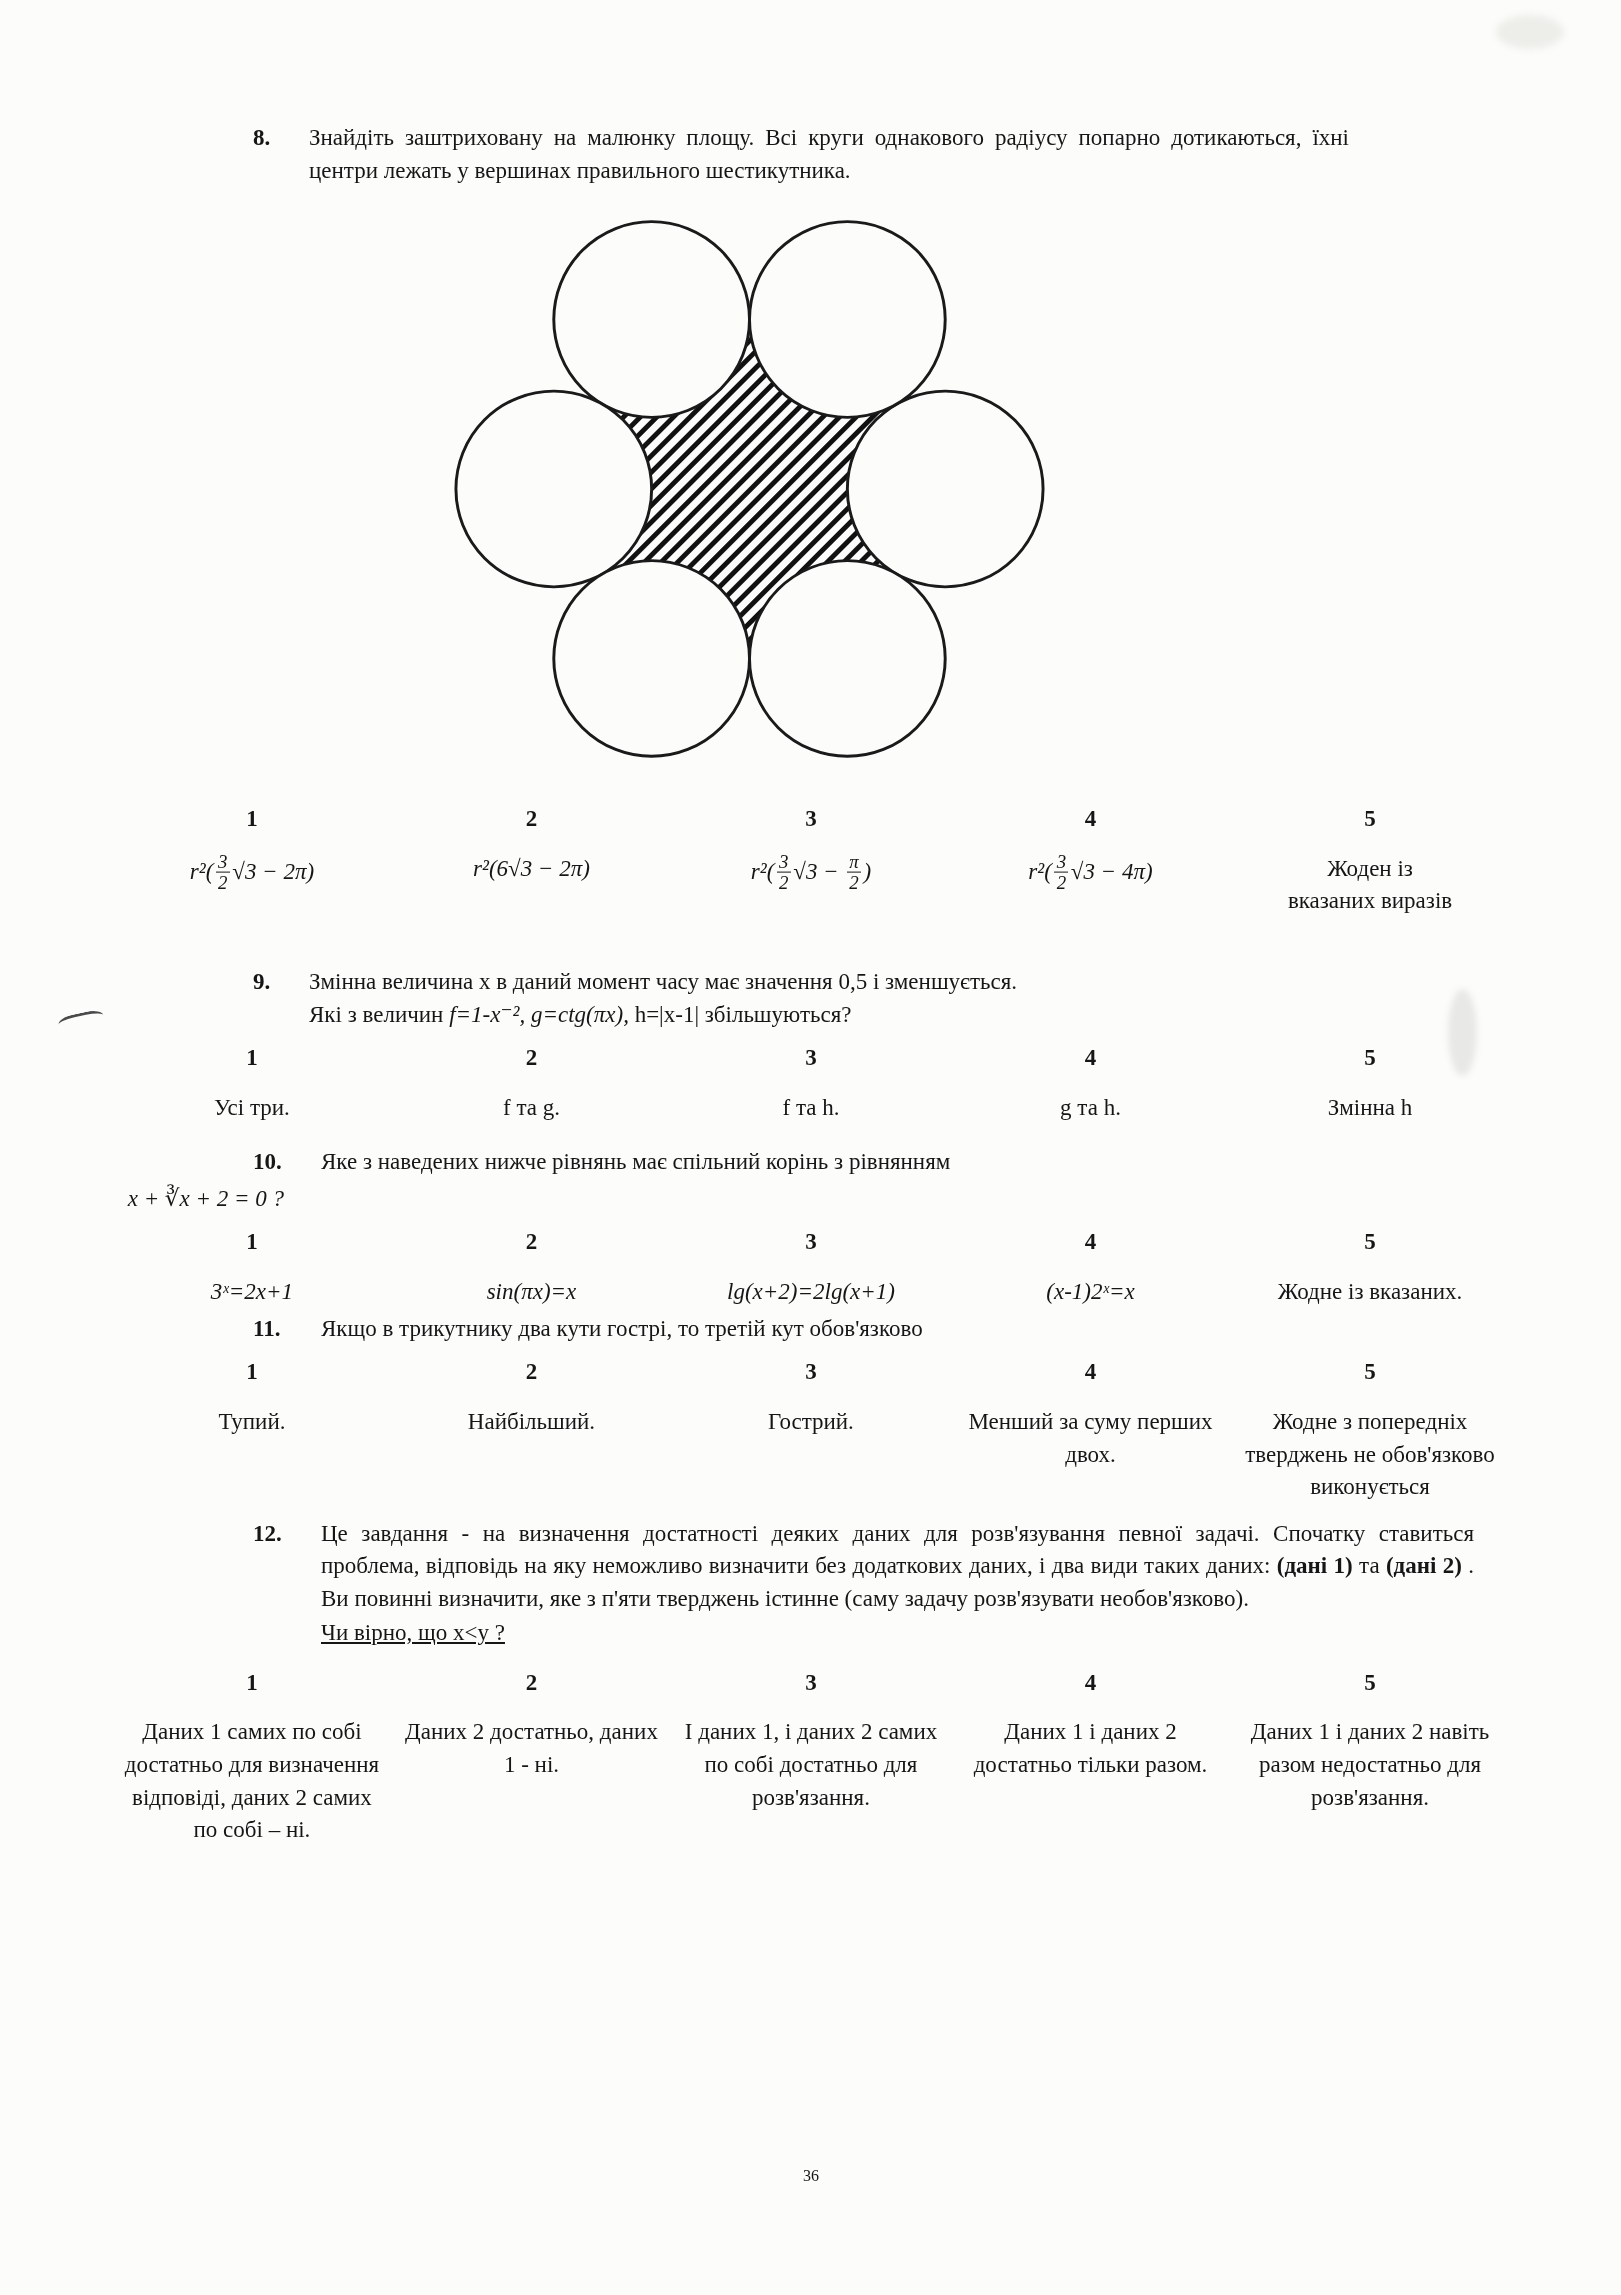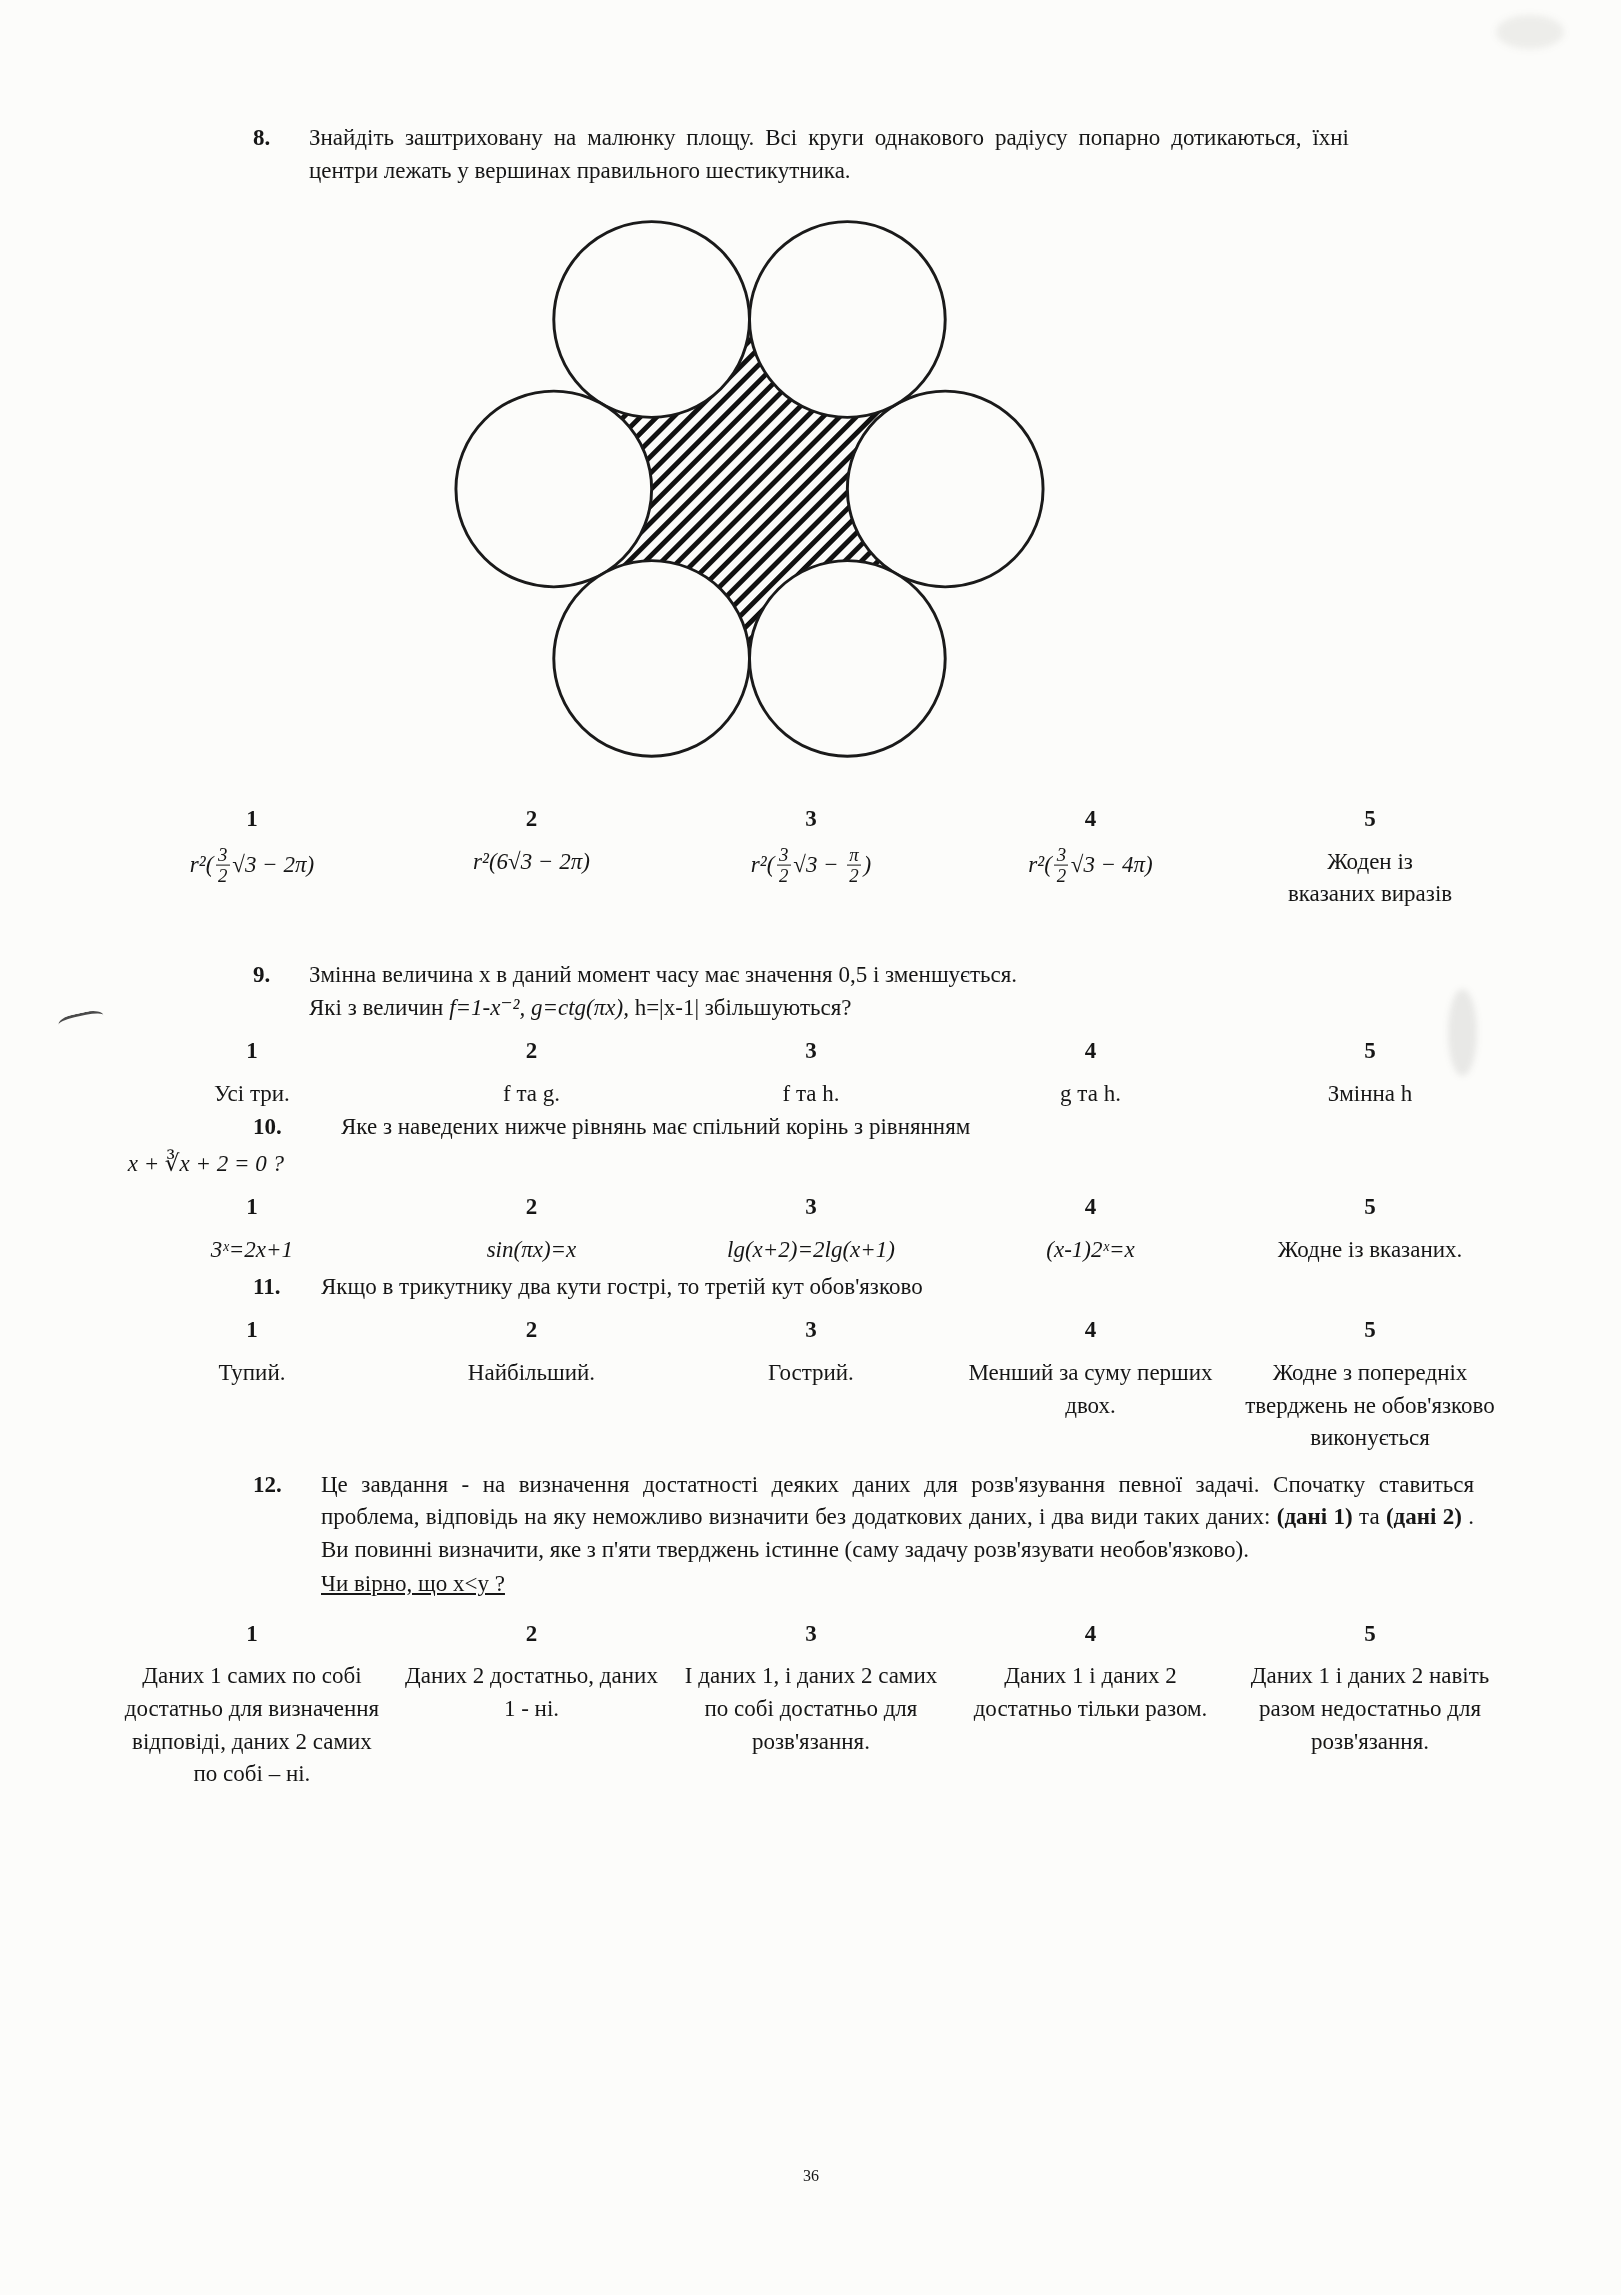--- a/index.html
+++ b/index.html
@@ -19,31 +19,31 @@
   }
 
   
   .q-block { display: grid; grid-template-columns: 56px 1fr; align-items: start; margin-left: 135px; }
   .qnum { font-weight: bold; }
   .qtext { margin: 0; }
   .just { text-align: justify; }
 
   .q8-block  { width: 1096px; }
   .q9-block  { width: 1245px; margin-top: 48px; }
-  .q10-block { width: 1187px; grid-template-columns: 68px 1fr; margin-top: 1px; gap: 20px; }
+  .q10-block { width: 1187px; grid-template-columns: 68px 1fr; margin-top: 22px; }
   .q11-block { width: 1207px; grid-template-columns: 68px 1fr; margin-top: 4.8px; }
   .q12-block { width: 1221px; grid-template-columns: 68px 1fr; margin-top: 13.5px; }
 
   
   .fig { display: block; width: 685px; height: auto; margin: 28px auto 30px auto; transform: translateX(-62px); }
 
   
   .agrid { display: grid; grid-template-columns: repeat(5, 1fr); column-gap: 11.6px; text-align: center; margin-top: 10.6px; }
   .anum { font-weight: bold; }
-  .aval { margin-top: 10px; }
+  .aval { margin-top: 17px; }
   .math { font-style: italic; }
   .math-inline { font-style: italic; }
   .semi-bold { font-weight: normal; text-align: right; }
   .bold { font-weight: bold; }
 
   .equation { margin: 3.9px 0 0 9.7px; font-style: italic; }
   .q12-ask { margin: 1px 0 0 0; text-decoration: underline; }
   .q12-data { margin: 4.8px 0 0 89px; }
 
   

